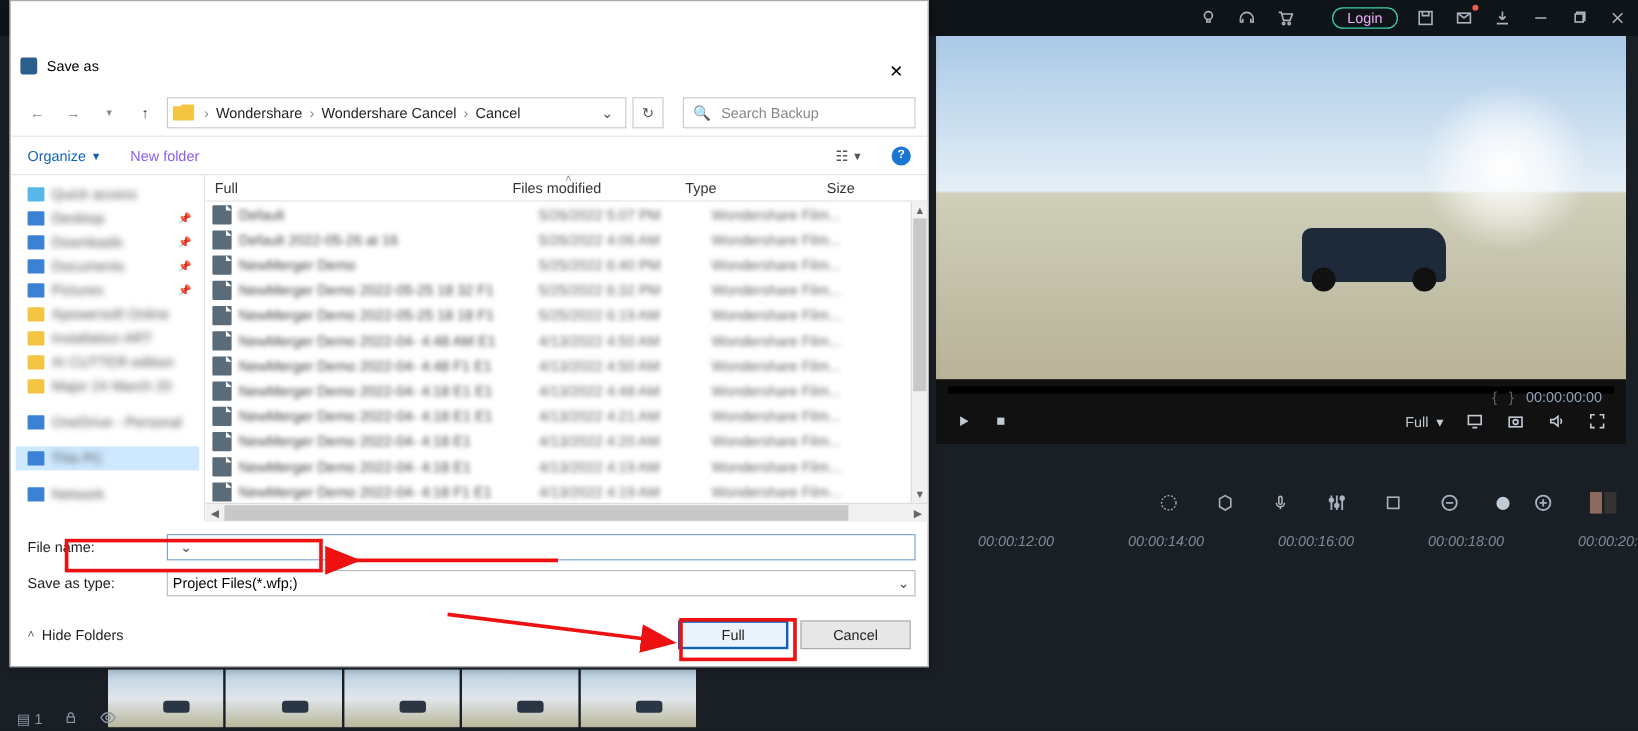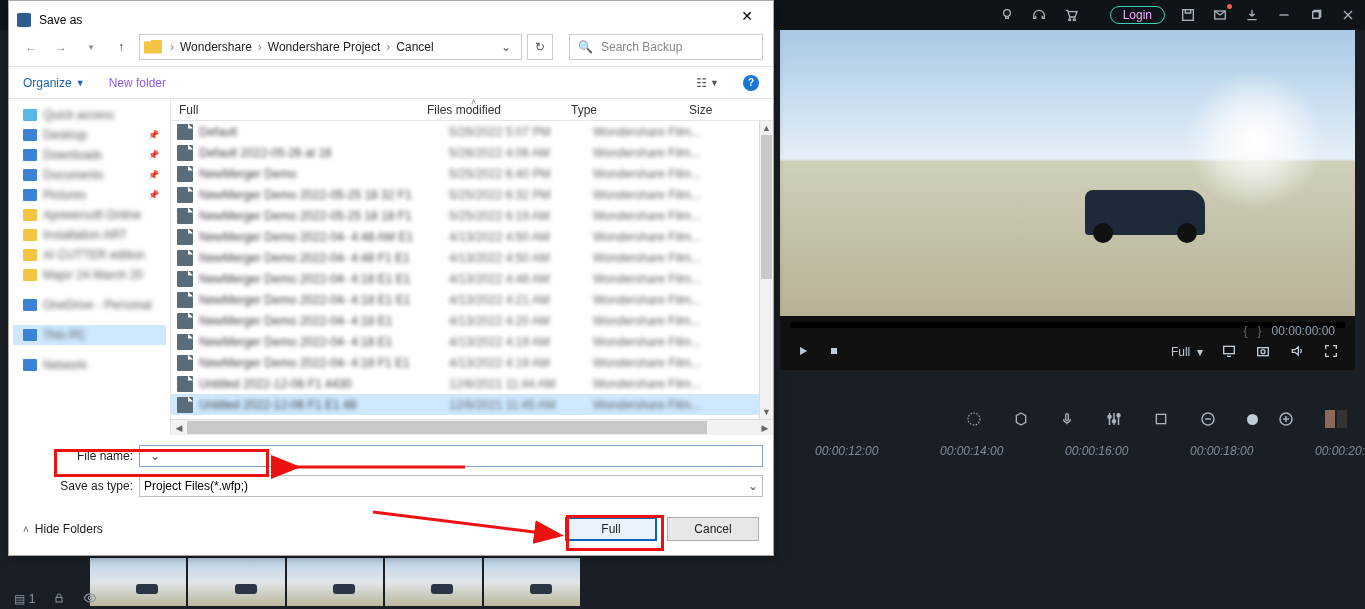--- a/index.html
+++ b/index.html
@@ -43,21 +43,21 @@
 
 .clip-strip{position:absolute;top:558px;left:90px;width:490px;height:48px;display:flex;gap:2px;}
 .clip-strip div{flex:1;background:linear-gradient(180deg,#b9d1e4 0%,#e0e6ea 50%,#bab79a 100%);position:relative;}
 .clip-strip div::after{content:"";position:absolute;left:48%;top:55%;width:22px;height:10px;background:#2a3644;border-radius:3px;}
 
 .status-bar{position:absolute;bottom:0;left:0;height:20px;display:flex;align-items:center;gap:18px;padding-left:14px;color:#8a95a2;}
 .status-bar .ico{font-size:12px}
 
 
 .dialog { position: absolute; top: 0; left: 8px; width: 766px; height: 556px; background: #fff; border: 1px solid #aaa; box-shadow: 2px 2px 8px rgba(0,0,0,.3); display: flex; flex-direction: column; }
-.dlg-titlebar { height: 26px; display: flex; align-items: flex-end; padding: 0 8px; }
+.dlg-titlebar { height: 26px; display: flex; align-items: flex-start; padding: 0 8px; margin-top: 47px; }
 .dlg-titlebar .appicon{width:14px;height:14px;background:#2b5e8a;border-radius:2px;margin-right:8px;}
 .dlg-titlebar .title{flex:1;font-size:12px;}
 .dlg-titlebar .close{width:36px;height:22px;display:flex;align-items:center;justify-content:center;font-size:14px;}
 .dlg-nav { height: 40px; display: flex; align-items: center; padding: 0 10px; gap: 6px; border-bottom: 1px solid #e5e5e5; }
 .nav-arrow{width:24px;height:24px;display:flex;align-items:center;justify-content:center;color:#888;}
 .nav-arrow.enabled{color:#333}
 .addr { flex: 1; height: 26px; border: 1px solid #ccc; display: flex; align-items: center; padding: 0 4px; gap: 2px; }
 .addr .folder-ico{width:18px;height:14px;background:#f4c542;border-radius:1px;clip-path:polygon(0 15%,35% 15%,45% 0,100% 0,100% 100%,0 100%);margin-right:4px;}
 .addr .crumb{padding:0 2px;color:#222}
 .addr .chev{color:#888;padding:0 2px}
@@ -100,21 +100,21 @@
 .vscroll{position:absolute;right:0;top:0;bottom:0;width:14px;background:#f1f1f1;border-left:1px solid #ddd}
 .vscroll .thumb{position:absolute;left:1px;right:1px;top:14px;height:144px;background:#c8c8c8}
 .vscroll .arr{position:absolute;left:0;right:0;height:14px;display:flex;align-items:center;justify-content:center;color:#666;font-size:9px}
 .vscroll .arr.up{top:0}.vscroll .arr.dn{bottom:0}
 .hscroll{height:16px;background:#f1f1f1;border-top:1px solid #ddd;display:flex;align-items:center;position:relative}
 .hscroll .arr{width:16px;display:flex;align-items:center;justify-content:center;color:#666;font-size:9px}
 .hscroll .thumb{position:absolute;left:16px;width:520px;top:1px;bottom:1px;background:#c8c8c8}
 
 .dlg-fields{padding:8px 10px 0 14px;}
 .field-row{display:flex;align-items:center;height:26px;margin-bottom:4px}
-.field-row label{width:116px;text-align:right;padding-right:6px;color:#222}
+.field-row label{width:116px;text-align:left;padding-right:6px;color:#222}
 .field-row .wrap{flex:1;height:22px;border:1px solid #7ea7cf;display:flex;align-items:center;padding:0 4px;position:relative}
 .field-row .wrap input{flex:1;border:none;outline:none;font-size:12px;background:transparent}
 .field-row .wrap .dd{color:#555;padding-left:6px}
 .field-row.type .wrap{border-color:#bfbfbf}
 .hili-filename{position:absolute;border:3px solid #e11;pointer-events:none}
 .hili-save{position:absolute;border:3px solid #e11;pointer-events:none}
 .arrow-red{position:absolute;height:0;pointer-events:none}
 .arrow-red svg{overflow:visible}
 
 .dlg-footer{height:52px;display:flex;align-items:center;padding:0 14px;gap:10px}
@@ -311,21 +311,21 @@
   <div class="dlg-nav">
     <div class="nav-arrow">←</div>
     <div class="nav-arrow">→</div>
     <div class="nav-arrow" style="font-size:9px">▾</div>
     <div class="nav-arrow enabled">↑</div>
     <div class="addr">
       <div class="folder-ico"></div>
       <span class="chev">›</span>
       <span class="crumb">Wondershare</span>
       <span class="chev">›</span>
-      <span class="crumb">Wondershare Project</span>
+      <span class="crumb">Wondershare Cancel</span>
       <span class="chev">›</span>
       <span class="crumb">Cancel</span>
       <span class="spacer"></span>
       <span class="dd">⌄</span>
     </div>
     <div class="refresh">↻</div>
     <div class="searchbox">
       <span>🔍</span>
       <span>Search Backup</span>
     </div>

